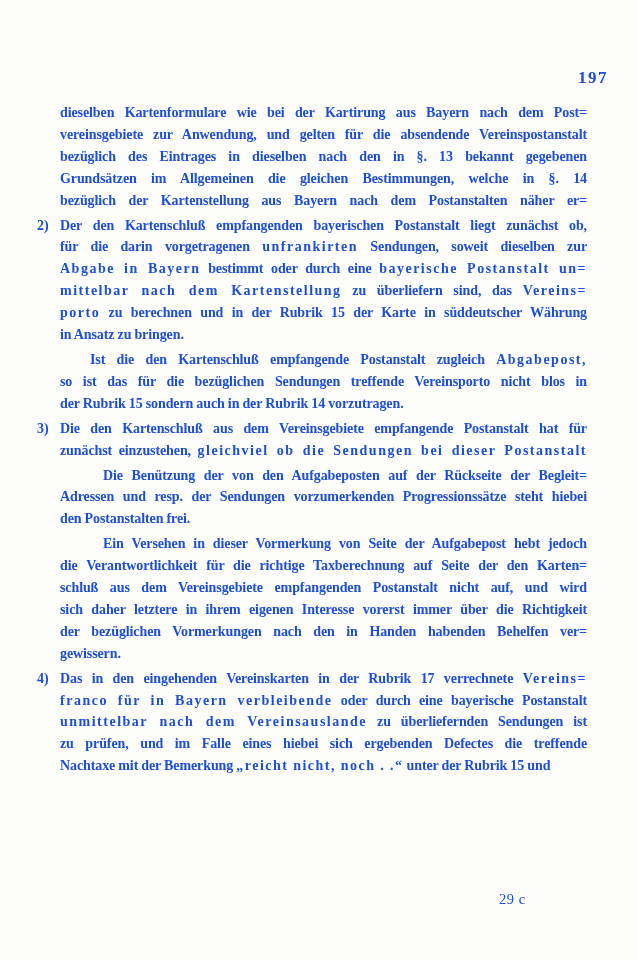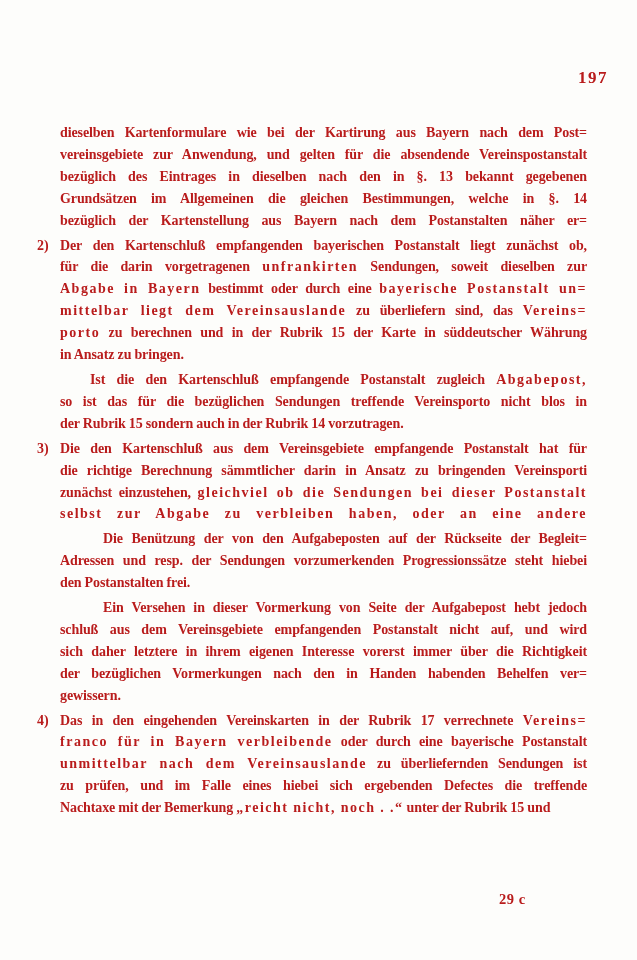--- a/index.html
+++ b/index.html
@@ -19,21 +19,21 @@
     font-size: 17px;
     font-weight: bold;
     letter-spacing: 1.5px;
   }
   .text-block {
     position: absolute;
     left: 60px;
     top: 102px;
     width: 527px;
   }
-  .para { position: relative; margin-top: 20px; }
+  .para { position: relative; }
   .para + .para { margin-top: 3px; }
   .line {
     font-size: 14px;
     font-weight: bold;
     line-height: 21.9px;
     text-align: justify;
     text-align-last: justify;
     word-spacing: -0.3px;
     letter-spacing: -0.1px;
   }
@@ -47,66 +47,65 @@
     font-size: 14px;
     font-weight: bold;
     line-height: 21.9px;
   }
   .sp { letter-spacing: 1.5px; }
   .signature-mark {
     position: absolute;
     top: 891px;
     left: 499px;
     font-size: 14.5px;
-    font-weight: bold;
+    font-weight: normal;
     letter-spacing: 0.5px;
   }
 </style>
 </head>
 <body>
 
-<div class="sheet" style="background: rgb(253, 253, 251); color: #b91c1c;">
+<div class="sheet" style="background: rgb(253, 253, 251); color: #1d4ed8;">
   <div class="page-number">197</div>
 
   <div class="text-block">
       <div class="para plain">
         <div class="line">dieselben Kartenformulare wie bei der Kartirung aus Bayern nach dem Post=</div>
         <div class="line">vereinsgebiete zur Anwendung, und gelten für die absendende Vereinspostanstalt</div>
         <div class="line">bezüglich des Eintrages in dieselben nach den in §. 13 bekannt gegebenen</div>
         <div class="line">Grundsätzen im Allgemeinen die gleichen Bestimmungen, welche in §. 14</div>
         <div class="line">bezüglich der Kartenstellung aus Bayern nach dem Postanstalten näher er=</div>
       </div>
       <div class="para item">
         <span class="num">2)</span>
         <div class="line">Der den Kartenschluß empfangenden bayerischen Postanstalt liegt zunächst ob,</div>
         <div class="line">für die darin vorgetragenen <span class="sp">unfrankirten</span> Sendungen, soweit dieselben zur</div>
         <div class="line"><span class="sp">Abgabe in Bayern</span> bestimmt oder durch eine <span class="sp">bayerische Postanstalt un=</span></div>
-        <div class="line"><span class="sp">mittelbar liegt dem Vereinsauslande</span> zu überliefern sind, das <span class="sp">Vereins=</span></div>
+        <div class="line"><span class="sp">mittelbar nach dem Kartenstellung</span> zu überliefern sind, das <span class="sp">Vereins=</span></div>
         <div class="line"><span class="sp">porto</span> zu berechnen und in der Rubrik 15 der Karte in süddeutscher Währung</div>
         <div class="line final">in Ansatz zu bringen.</div>
       </div>
       <div class="para sub indent-1">
         <div class="line firstline">Ist die den Kartenschluß empfangende Postanstalt zugleich <span class="sp">Abgabepost,</span></div>
         <div class="line">so ist das für die bezüglichen Sendungen treffende Vereinsporto nicht blos in</div>
         <div class="line final">der Rubrik 15 sondern auch in der Rubrik 14 vorzutragen.</div>
       </div>
       <div class="para item">
         <span class="num">3)</span>
         <div class="line">Die den Kartenschluß aus dem Vereinsgebiete empfangende Postanstalt hat für</div>
-        <div class="line">die richtige Berechnung sämmtlicher darin in Ansatz zu bringenden Vereinsporti</div>
         <div class="line">zunächst einzustehen, <span class="sp">gleichviel ob die Sendungen bei dieser Postanstalt</span></div>
-        <div class="line"><span class="sp">selbst zur Abgabe zu verbleiben haben, oder an eine andere</span></div>
       </div>
       <div class="para sub indent-2">
         <div class="line firstline">Die Benützung der von den Aufgabeposten auf der Rückseite der Begleit=</div>
         <div class="line">Adressen und resp. der Sendungen vorzumerkenden Progressionssätze steht hiebei</div>
         <div class="line final">den Postanstalten frei.</div>
       </div>
       <div class="para sub indent-2">
         <div class="line firstline">Ein Versehen in dieser Vormerkung von Seite der Aufgabepost hebt jedoch</div>
+        <div class="line">die Verantwortlichkeit für die richtige Taxberechnung auf Seite der den Karten=</div>
         <div class="line">schluß aus dem Vereinsgebiete empfangenden Postanstalt nicht auf, und wird</div>
         <div class="line">sich daher letztere in ihrem eigenen Interesse vorerst immer über die Richtigkeit</div>
         <div class="line">der bezüglichen Vormerkungen nach den in Handen habenden Behelfen ver=</div>
         <div class="line final">gewissern.</div>
       </div>
       <div class="para item">
         <span class="num">4)</span>
         <div class="line">Das in den eingehenden Vereinskarten in der Rubrik 17 verrechnete <span class="sp">Vereins=</span></div>
         <div class="line"><span class="sp">franco für in Bayern verbleibende</span> oder durch eine bayerische Postanstalt</div>
         <div class="line"><span class="sp">unmittelbar nach dem Vereinsauslande</span> zu überliefernden Sendungen ist</div>

